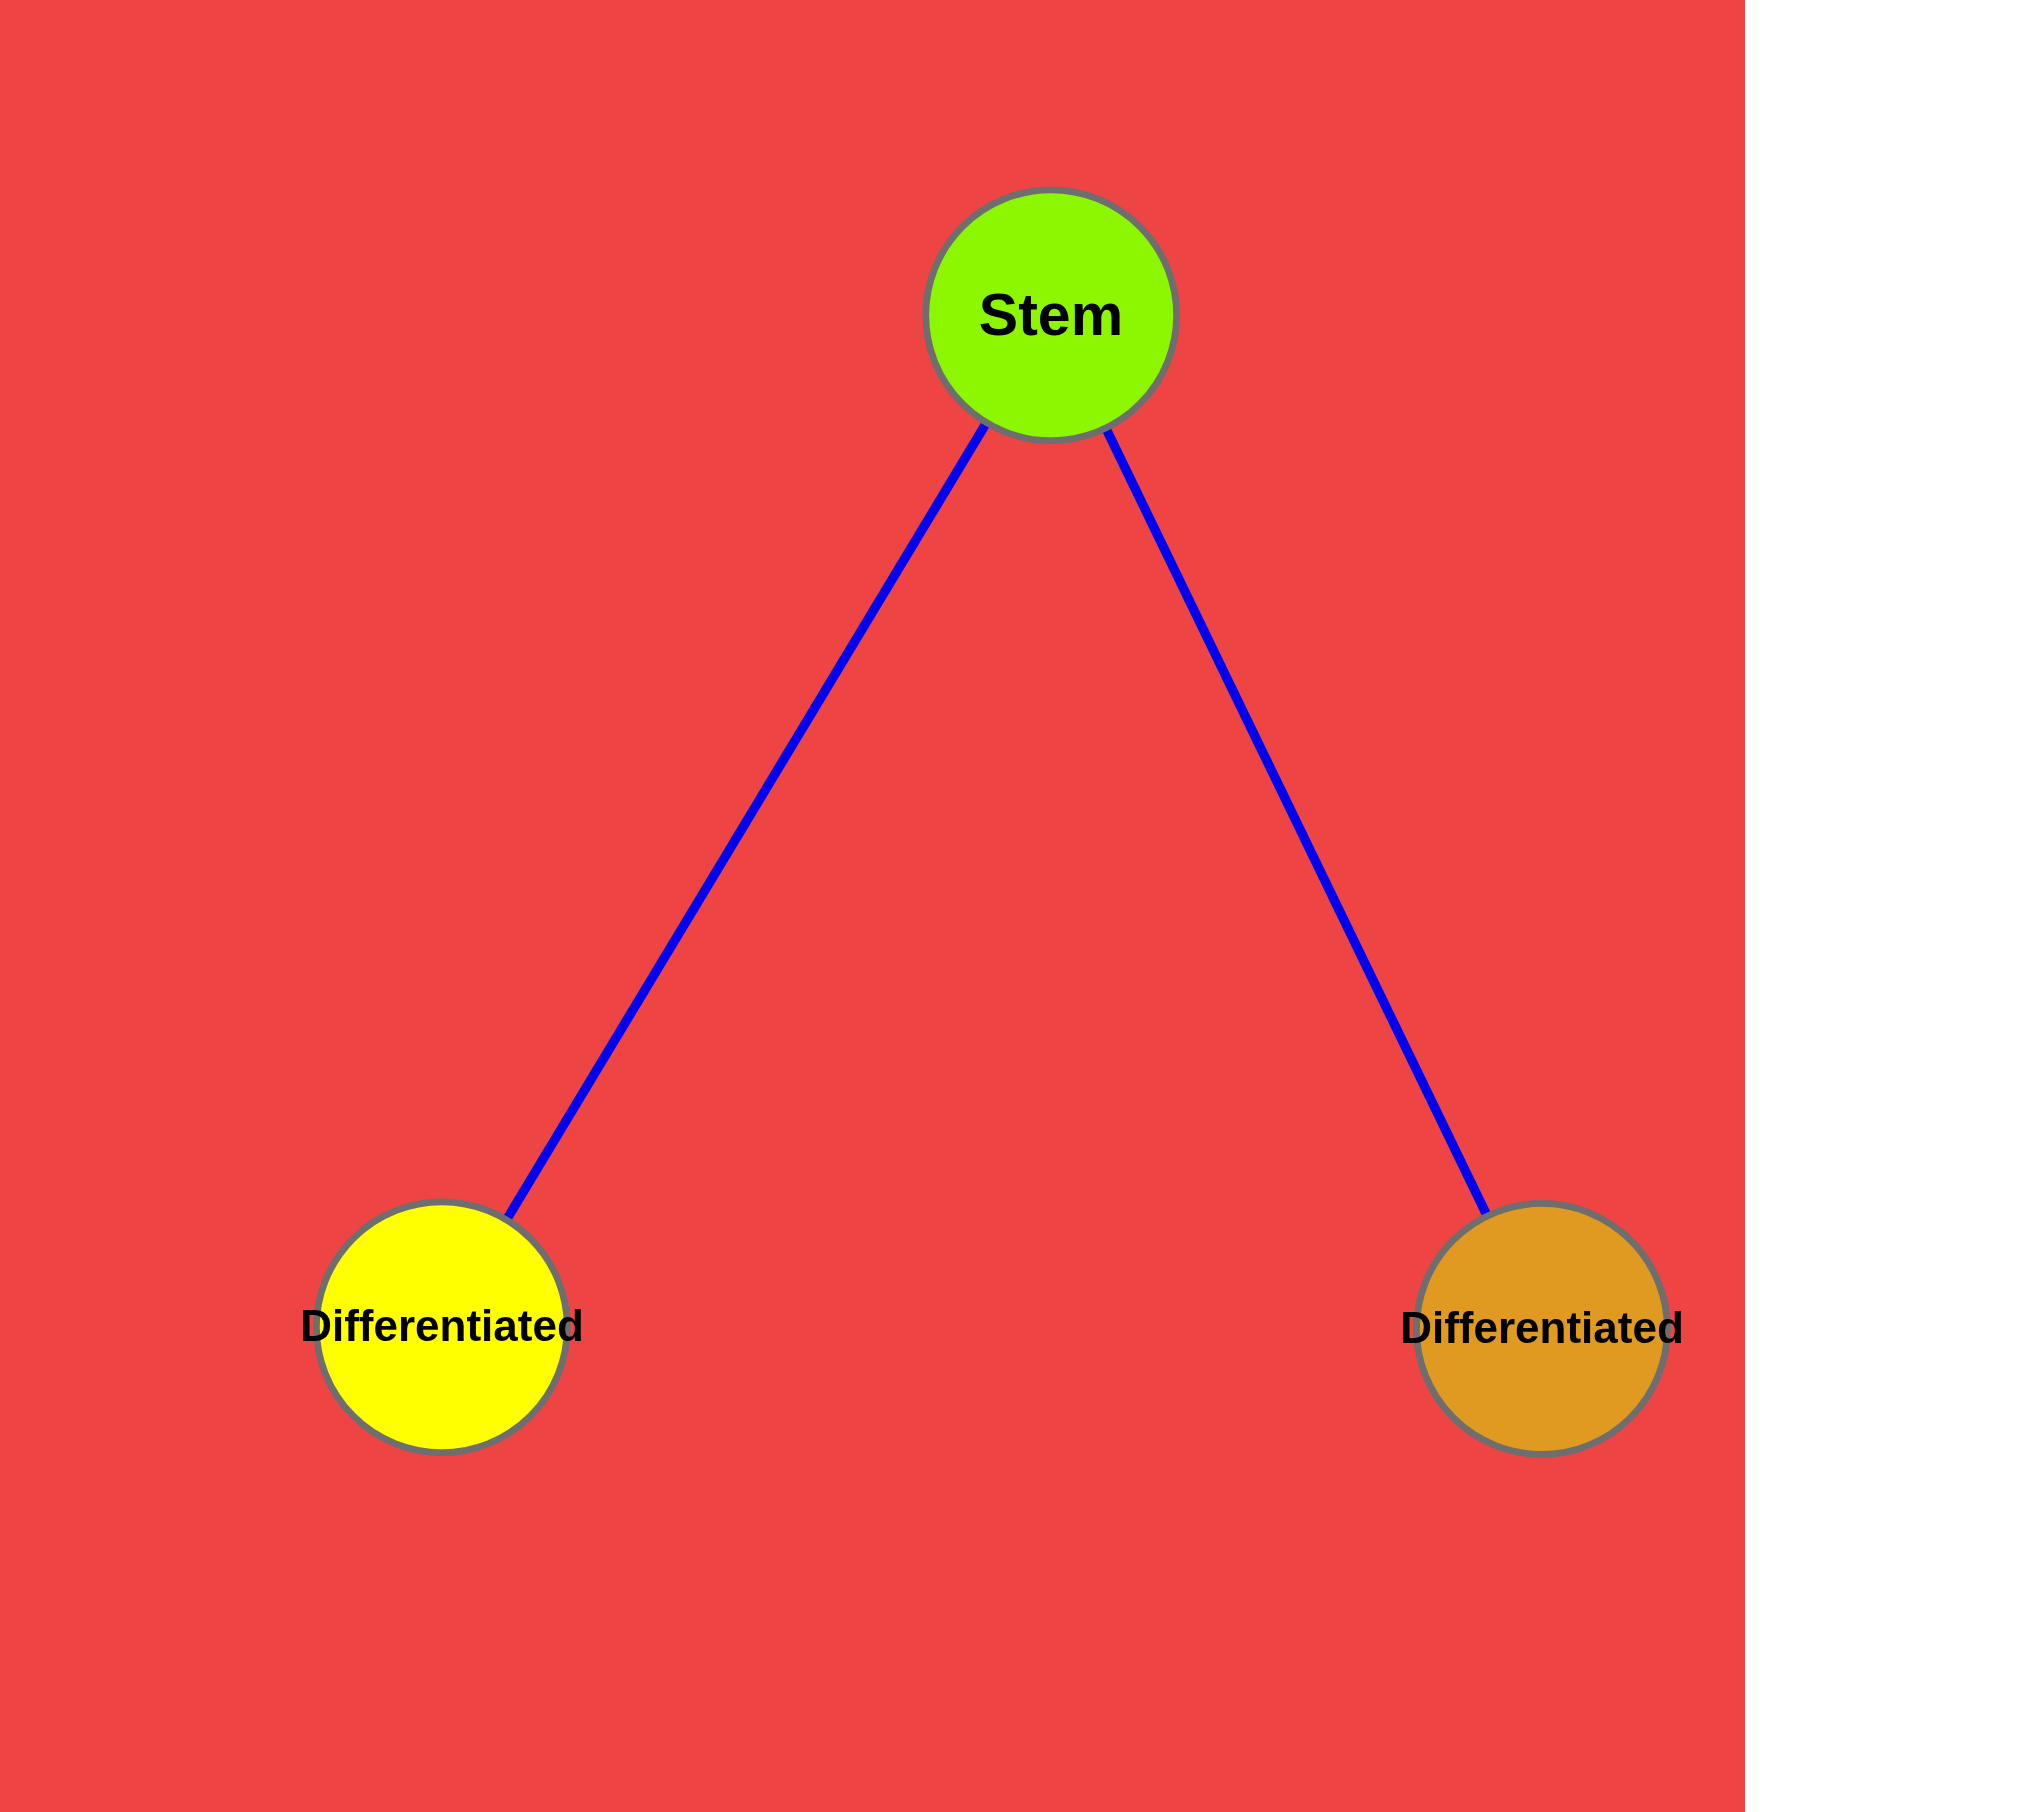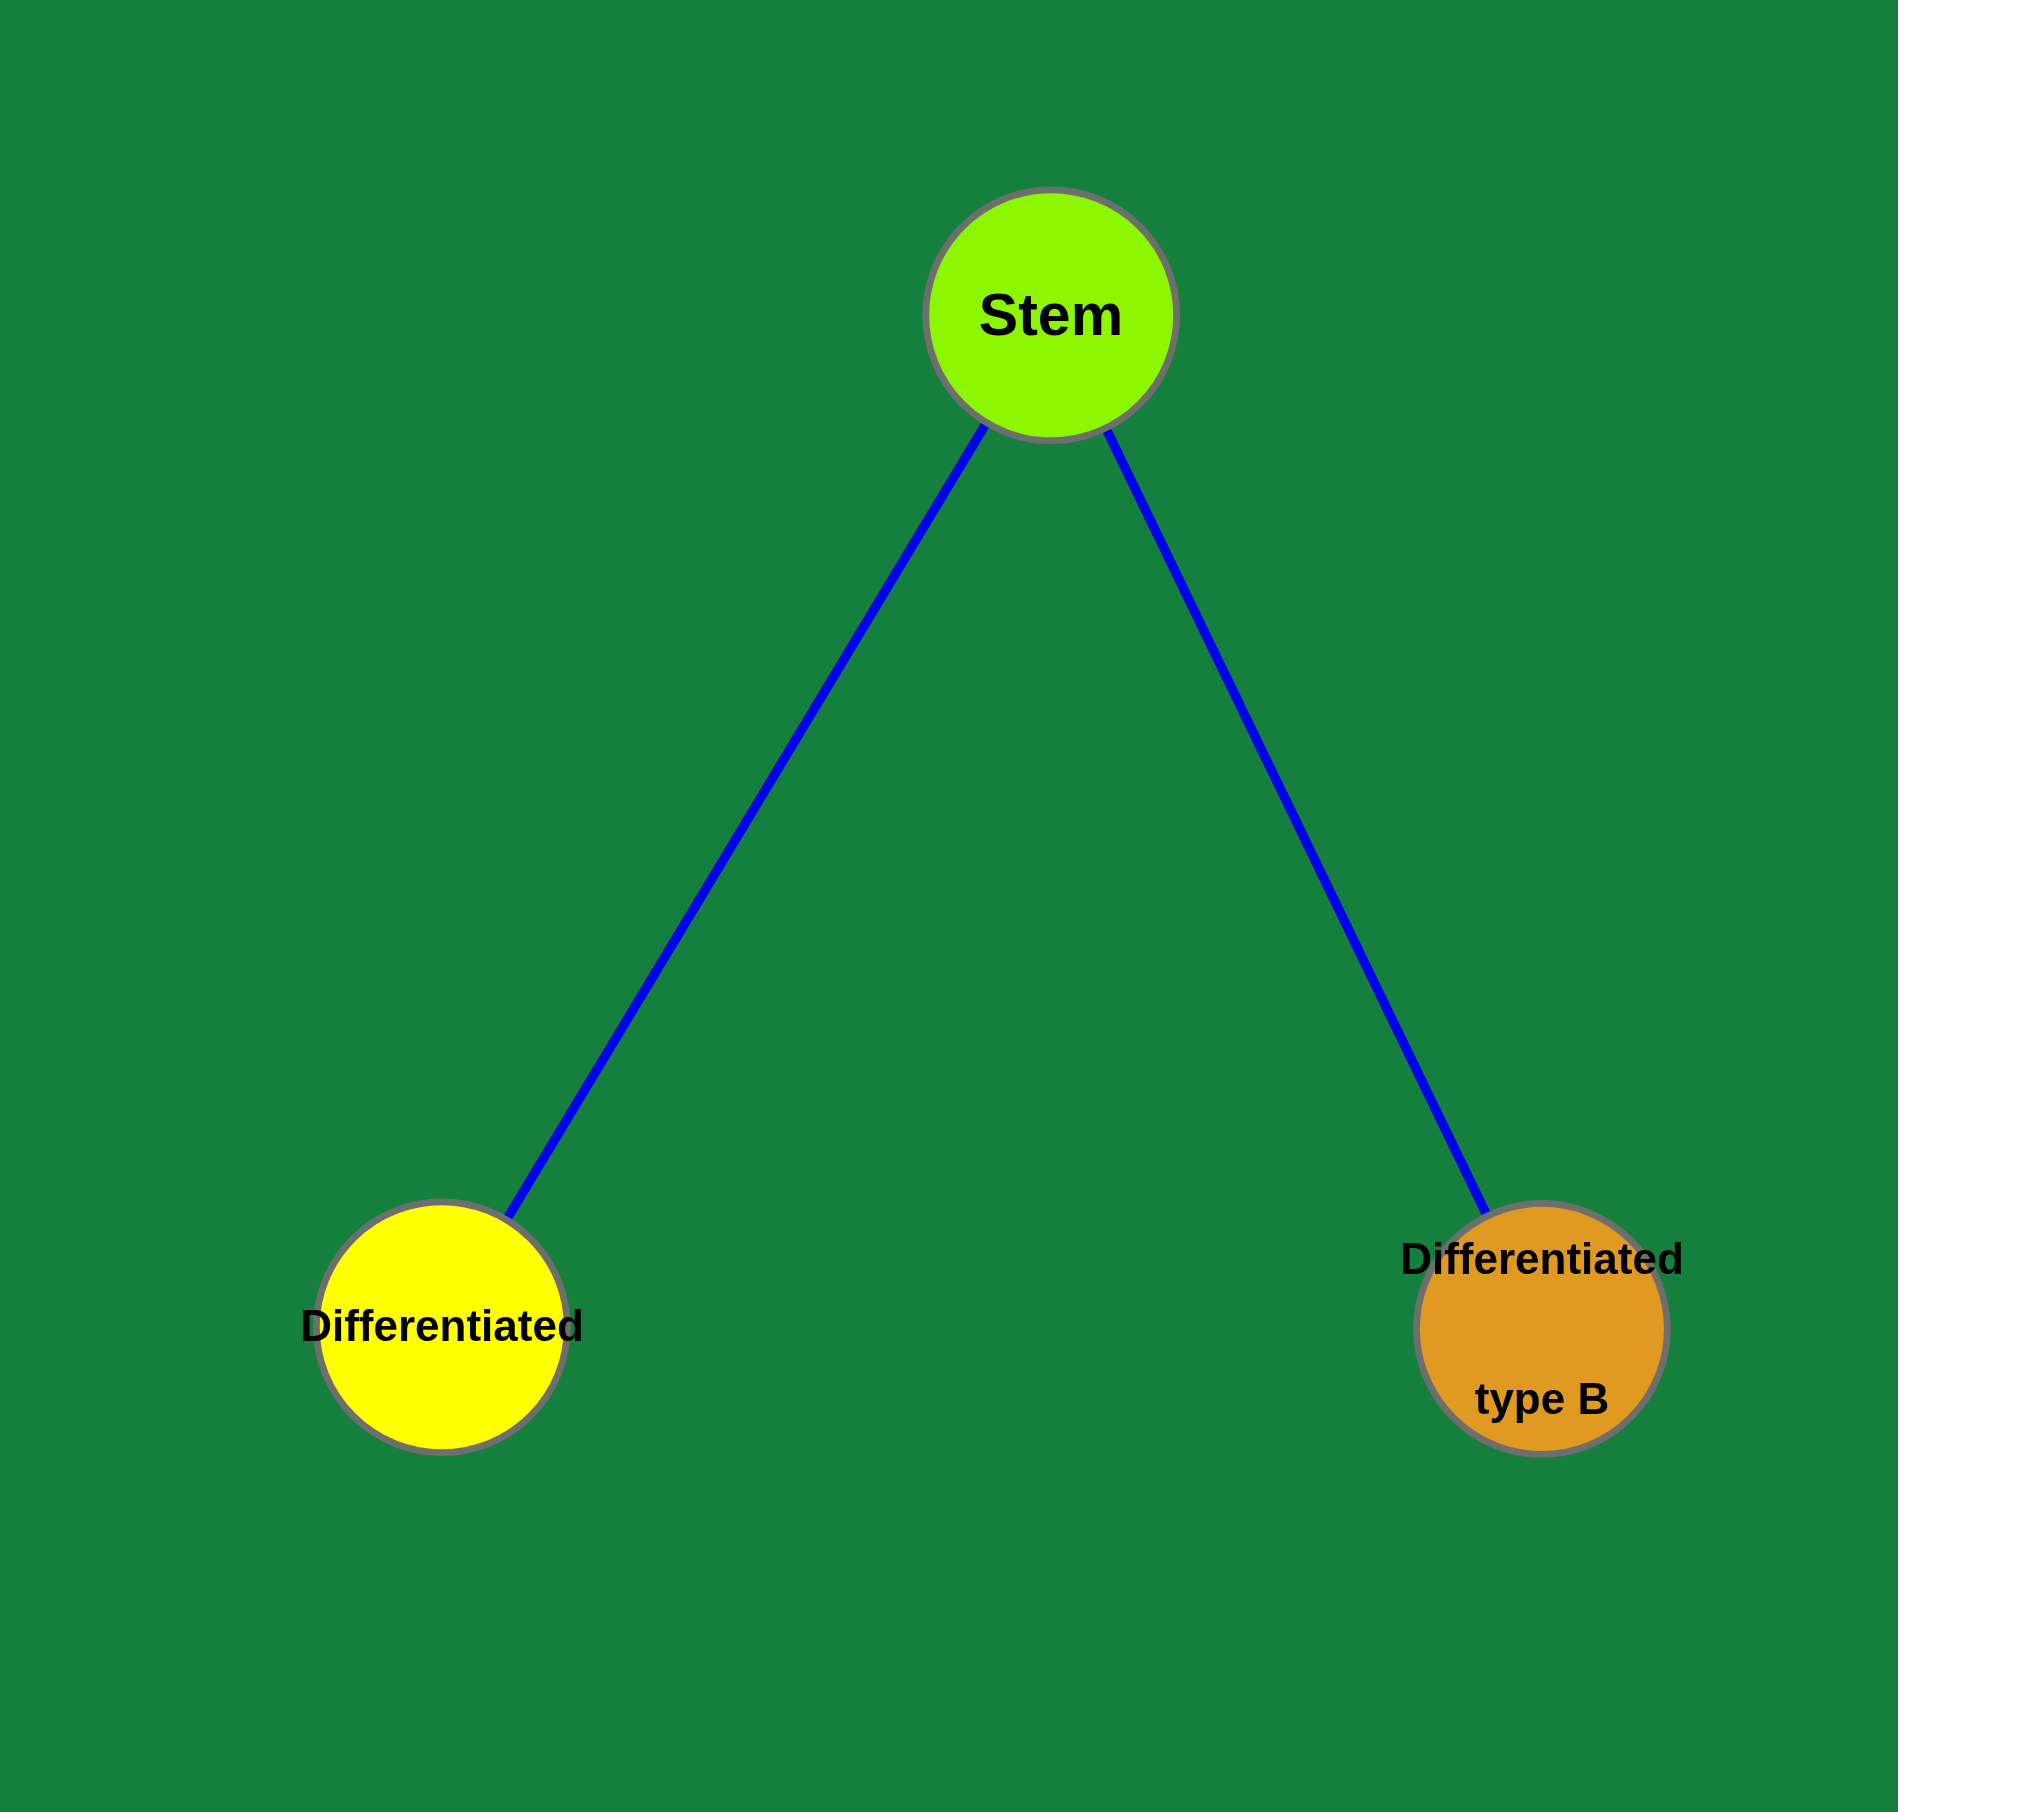--- a/index.html
+++ b/index.html
@@ -2,23 +2,23 @@
 <html style="font-size:13.6px"><head>
 <meta charset="utf-8">
 <style>
   html, body {
     margin: 0;
     padding: 0;
     background: #ffffff;
   }
   #canvas {
     position: relative;
-    width: 1898px;
+    width: 1745px;
     height: 1812px;
-    background: #15803d;
+    background: #ef4444;
     overflow: hidden;
     font-family: "Liberation Sans", sans-serif;
   }
   #graph-svg {
     position: absolute;
     left: 0;
     top: 0;
     width: 2021px;
     height: 1812px;
   }
@@ -58,17 +58,16 @@
   </svg>
 
   <div class="node-label stem-label" style="left:1051px; top:315px;">Stem</div>
 
   <div class="node-label diff-label" style="left:442px; top:1327px;">
     <div>Differentiated</div>
   </div>
 
   <div class="node-label diff-label" style="left:1542px; top:1329px;">
     <div>Differentiated</div>
-    <div>type B</div>
   </div>
 
 </div>
 
 
 </body></html>

